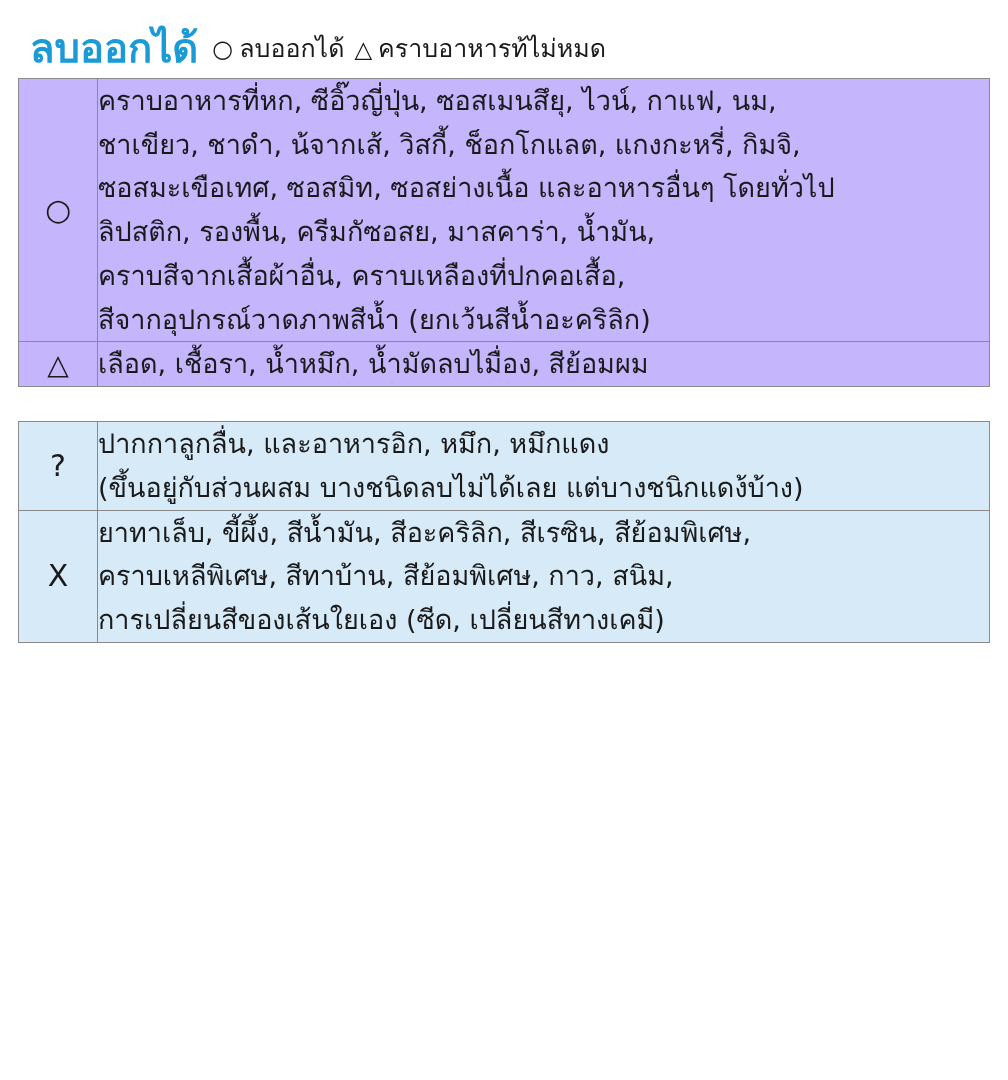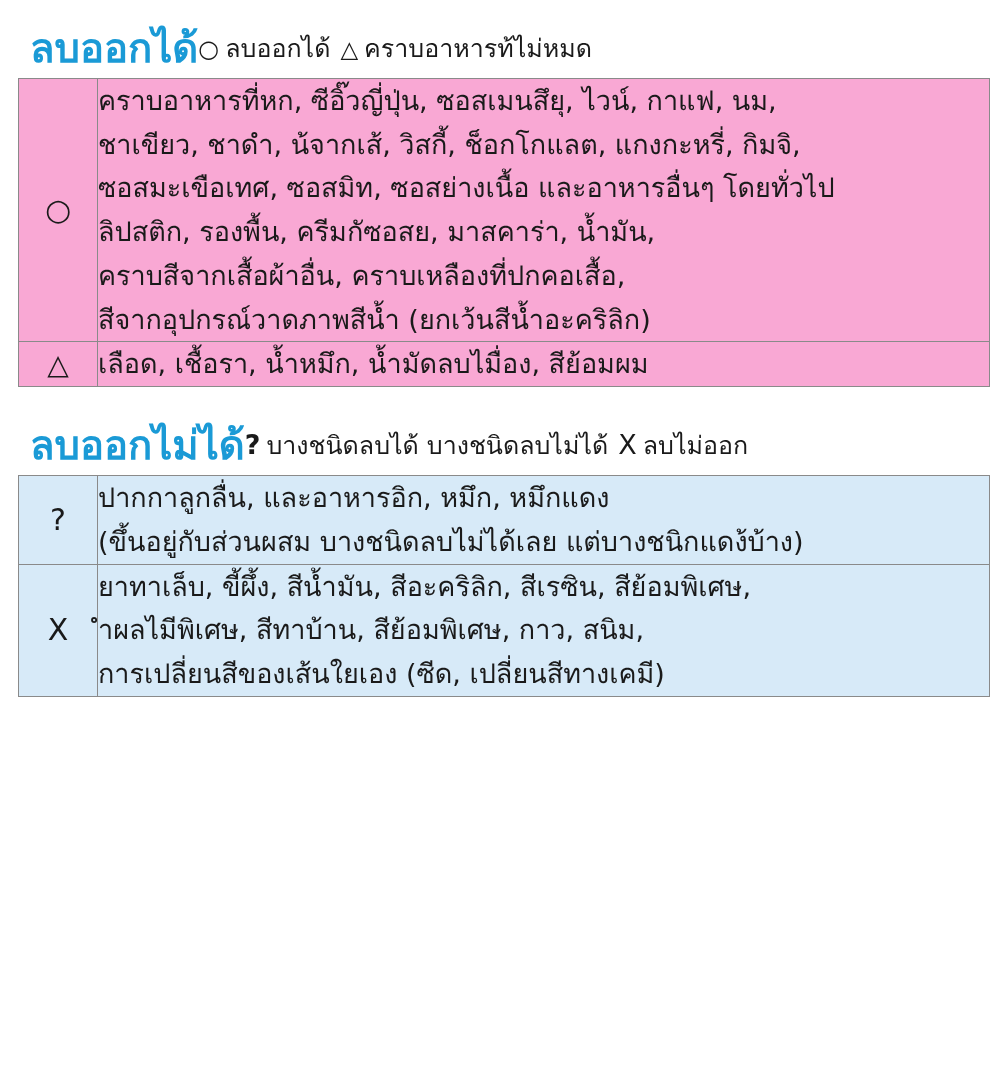--- a/index.html
+++ b/index.html
@@ -19,20 +19,21 @@
     height: 1080px;
     box-sizing: border-box;
     padding: 24px 18px 8px 18px;
     position: relative;
   }
 
   
   .section-head {
     display: flex;
     align-items: flex-end;
+    gap: 14px;
     padding: 4px 4px 10px 12px;
     white-space: nowrap;
   }
   .section-title {
     font-size: 40px;
     font-weight: bold;
     color: #1a9ad6;
     letter-spacing: 0px;
     line-height: 1.0;
   }
@@ -84,21 +85,21 @@
     padding: 14px 16px 16px 18px;
   }
   .line {
     font-size: 27px;
     line-height: 1.62;
     color: #1a1a1a;
     white-space: nowrap;
   }
 
   
-  .yellow td { background: #f9a8d4; }
+  .yellow td { background: #c4b5fd; }
   
   .blue td { background: #d7eaf8; }
 
   .gap-lg { height: 34px; }
 
   .footnote {
     margin-top: 12px;
     padding-left: 14px;
     font-size: 17px;
     color: #1a1a1a;
@@ -145,52 +146,39 @@
       </td>
       <td class="body-cell">
         <div class="line">เลือด, เชื้อรา, น้ำหมึก, น้ำมัดลบไมื่อง, สีย้อมผม</div>
       </td>
     </tr>
   </tbody>
     </table>
 
   <div class="gap-lg"></div>
 
-  <div class="section-head">
-    <div class="section-title">ลบออกไม่ได้</div>
-    <div class="legend">
-      <div class="legend-item">
-        <span class="legend-sym q">?</span>
-        <span class="legend-txt">บางชนิดลบได้ บางชนิดลบไม่ได้</span>
-      </div>
-      <div class="legend-item">
-        <span class="legend-sym x">X</span>
-        <span class="legend-txt">ลบไม่ออก</span>
-      </div>
-    </div>
-  </div>
 
   <table class="tbl blue">
     <tbody>
         <tr>
       <td class="sym-cell">
         <span class="glyph">?</span>
       </td>
       <td class="body-cell">
         <div class="line">ปากกาลูกลื่น, และอาหารอิก, หมึก, หมึกแดง</div>
         <div class="line">(ขึ้นอยู่กับส่วนผสม บางชนิดลบไม่ได้เลย แต่บางชนิกแดง้บ้าง)</div>
       </td>
     </tr>
     <tr>
       <td class="sym-cell">
         <span class="glyph">X</span>
       </td>
       <td class="body-cell">
         <div class="line">ยาทาเล็บ, ขี้ผึ้ง, สีน้ำมัน, สีอะคริลิก, สีเรซิน, สีย้อมพิเศษ,</div>
-        <div class="line">ำผลไมีพิเศษ, สีทาบ้าน, สีย้อมพิเศษ, กาว, สนิม,</div>
+        <div class="line">คราบเหลีพิเศษ, สีทาบ้าน, สีย้อมพิเศษ, กาว, สนิม,</div>
         <div class="line">การเปลี่ยนสีของเส้นใยเอง (ซีด, เปลี่ยนสีทางเคมี)</div>
       </td>
     </tr>
   </tbody>
     </table>
 
 
 </div>
 
 </body></html>

